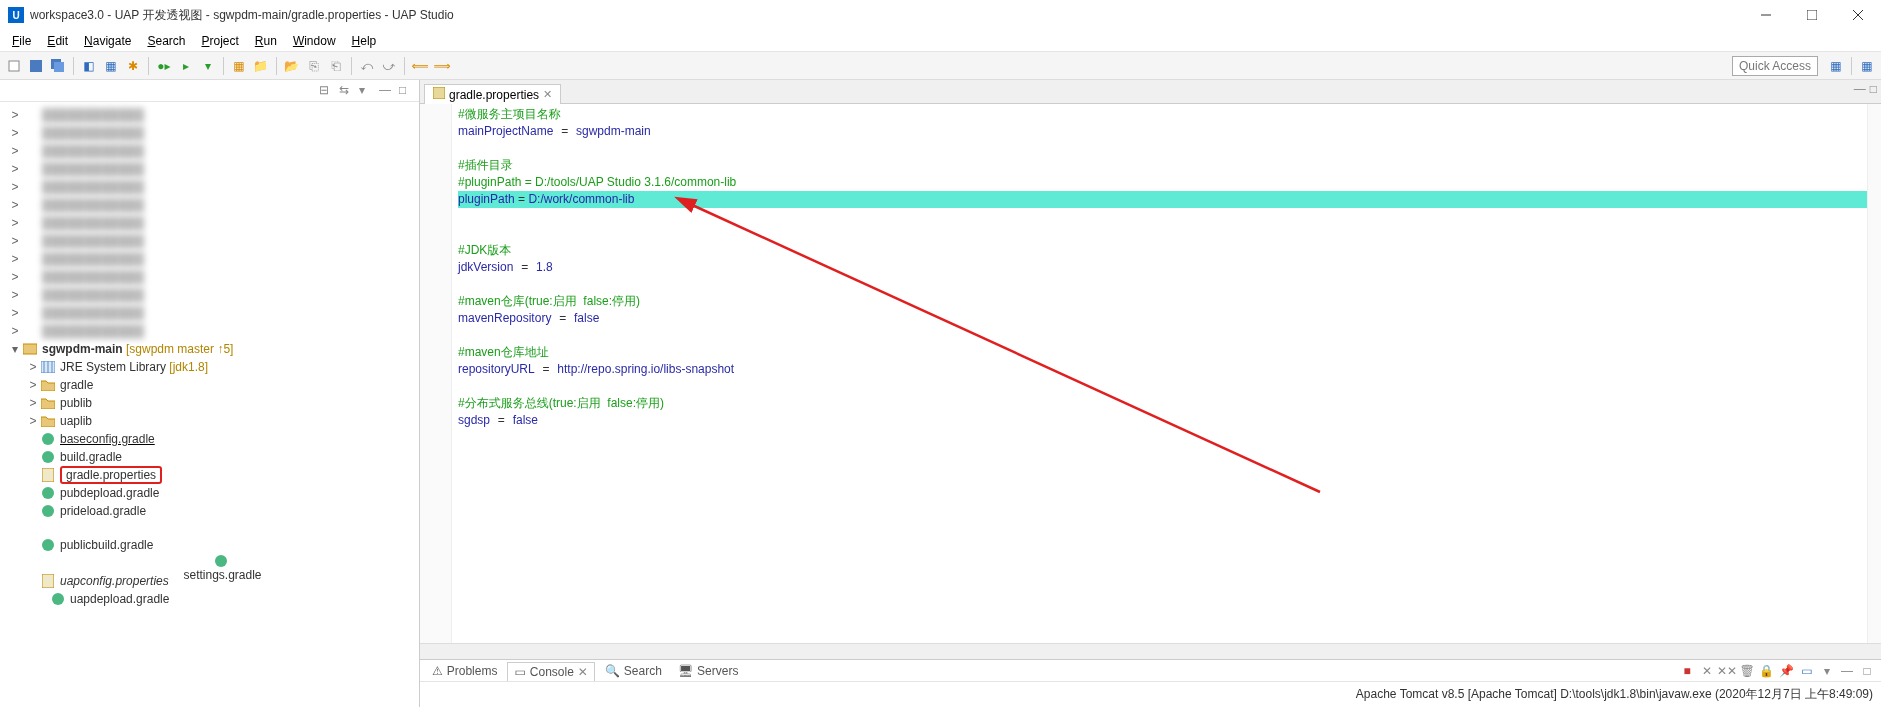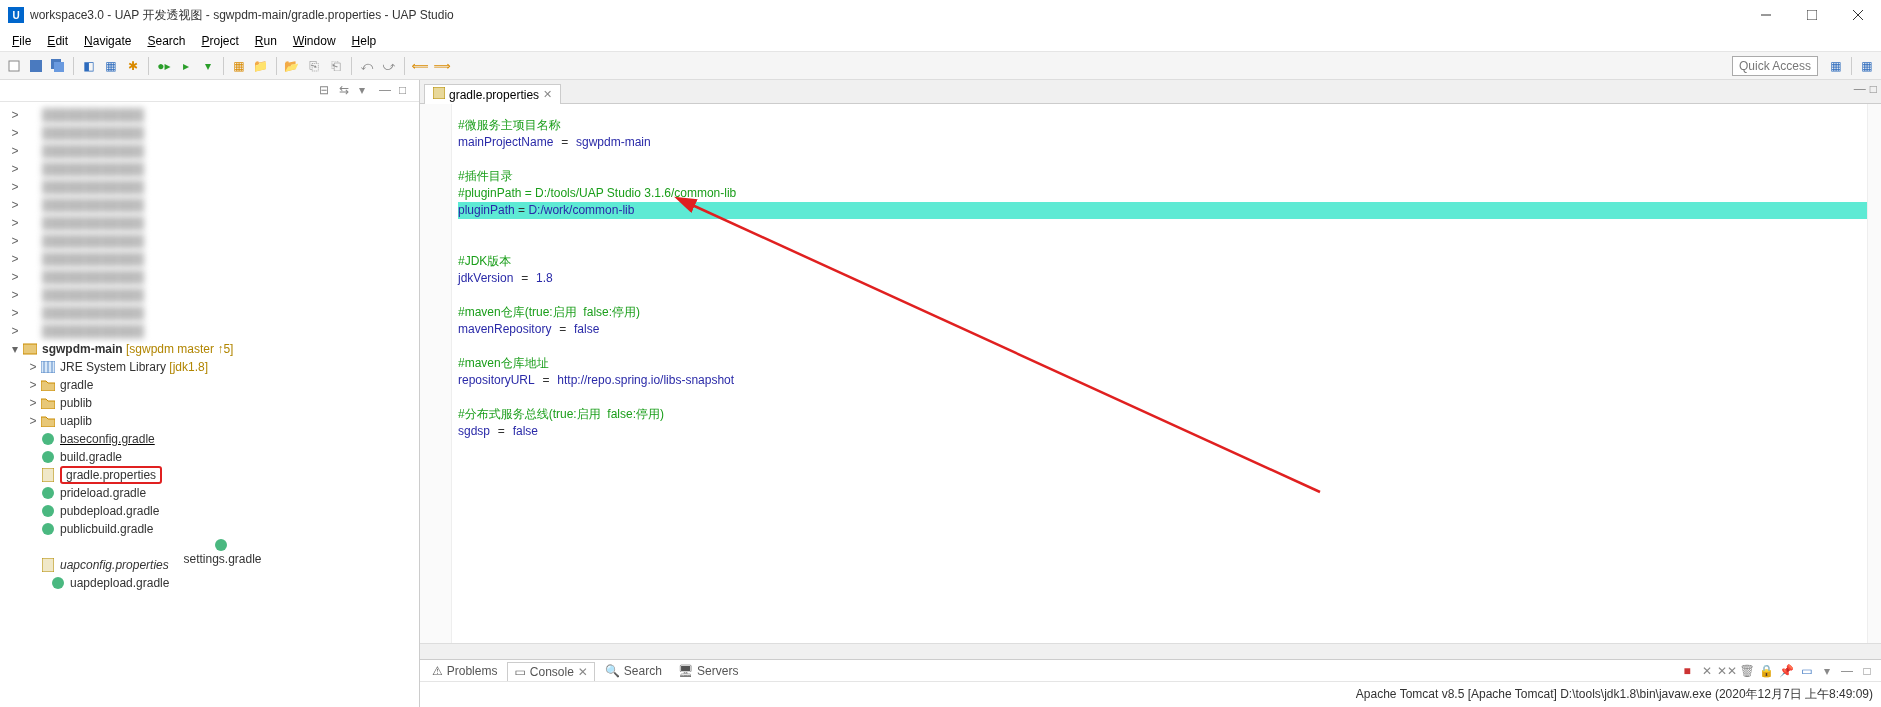--- a/index.html
+++ b/index.html
@@ -47,21 +47,21 @@
 .ticon.proj svg { fill: #c98b00; }
 
 
 .editor-area { flex: 1; display: flex; flex-direction: column; }
 .editor-tabs { height: 24px; display: flex; align-items: flex-end; background: #f0f0f0; border-bottom: 1px solid #ccc; padding-left: 4px; position: relative; }
 .editor-tab { display: flex; align-items: center; gap: 4px; background: #fff; border: 1px solid #ccc; border-bottom: none; padding: 2px 8px; position: relative; top: 1px; }
 .editor-tab .close { color: #888; font-size: 11px; }
 .editor-controls { position: absolute; right: 4px; top: 2px; display: flex; gap: 4px; }
 .editor-body { flex: 1; display: flex; overflow: hidden; position: relative; }
 .gutter { width: 32px; background: #fafafa; border-right: 1px solid #eee; }
-.code { flex: 1; font-family: Consolas, "Courier New", monospace; font-size: 13px; line-height: 17px; padding: 2px 0 2px 6px; background: #fff; white-space: pre; overflow: hidden; margin-top: 11px; }
+.code { flex: 1; font-family: Consolas, "Courier New", monospace; font-size: 13px; line-height: 17px; padding: 2px 0 2px 6px; background: #fff; white-space: pre; overflow: hidden; }
 .code .comment { color: #1a9e1a; }
 .code .key { color: #2a2aa8; }
 .code .eq { color: #333; }
 .code .val { color: #2a2aa8; }
 .code .hl { background: #5eead4; display: block; }
 .ruler { width: 14px; background: #fafafa; border-left: 1px solid #eee; }
 
 
 .arrow-svg { position: absolute; pointer-events: none; }
 
@@ -313,32 +313,32 @@
           </span>
           <span class="label-box"><span class="label">gradle.properties</span></span>
         </div>
         <div class="tree-row" style="padding-left: 26px;">
           <span class="toggle"></span>
           <span class="ticon gradle">
             <svg width="14" height="14">
               <circle cx="7" cy="7" r="6" fill="#4ab880"></circle>
             </svg>
           </span>
+          <span class="label">pubdepload.gradle</span>
+        </div>
+        <div class="tree-row" style="padding-left: 26px;">
+          <span class="toggle"></span>
+          <span class="ticon gradle">
+            <svg width="14" height="14">
+              <circle cx="7" cy="7" r="6" fill="#4ab880"></circle>
+            </svg>
+          </span>
           <span class="label">prideload.gradle</span>
         </div>
-        <div class="tree-row" style="padding-left: 26px;">
-          <span class="toggle"></span>
-          <span class="ticon gradle">
-            <svg width="14" height="14">
-              <circle cx="7" cy="7" r="6" fill="#4ab880"></circle>
-            </svg>
-          </span>
-          <span class="label">pubdepload.gradle</span>
-        </div>
-        <div class="tree-row" style="padding-left: 26px;">
+        <div class="tree-row" style="padding-left: 26px; margin-top: 16px;">
           <span class="toggle"></span>
           <span class="ticon gradle">
             <svg width="14" height="14">
               <circle cx="7" cy="7" r="6" fill="#4ab880"></circle>
             </svg>
           </span>
           <span class="label">publicbuild.gradle</span>
         </div>
         <div class="tree-row" style="padding-left: 26px; flex-direction: column;">
           <span class="toggle"></span>

